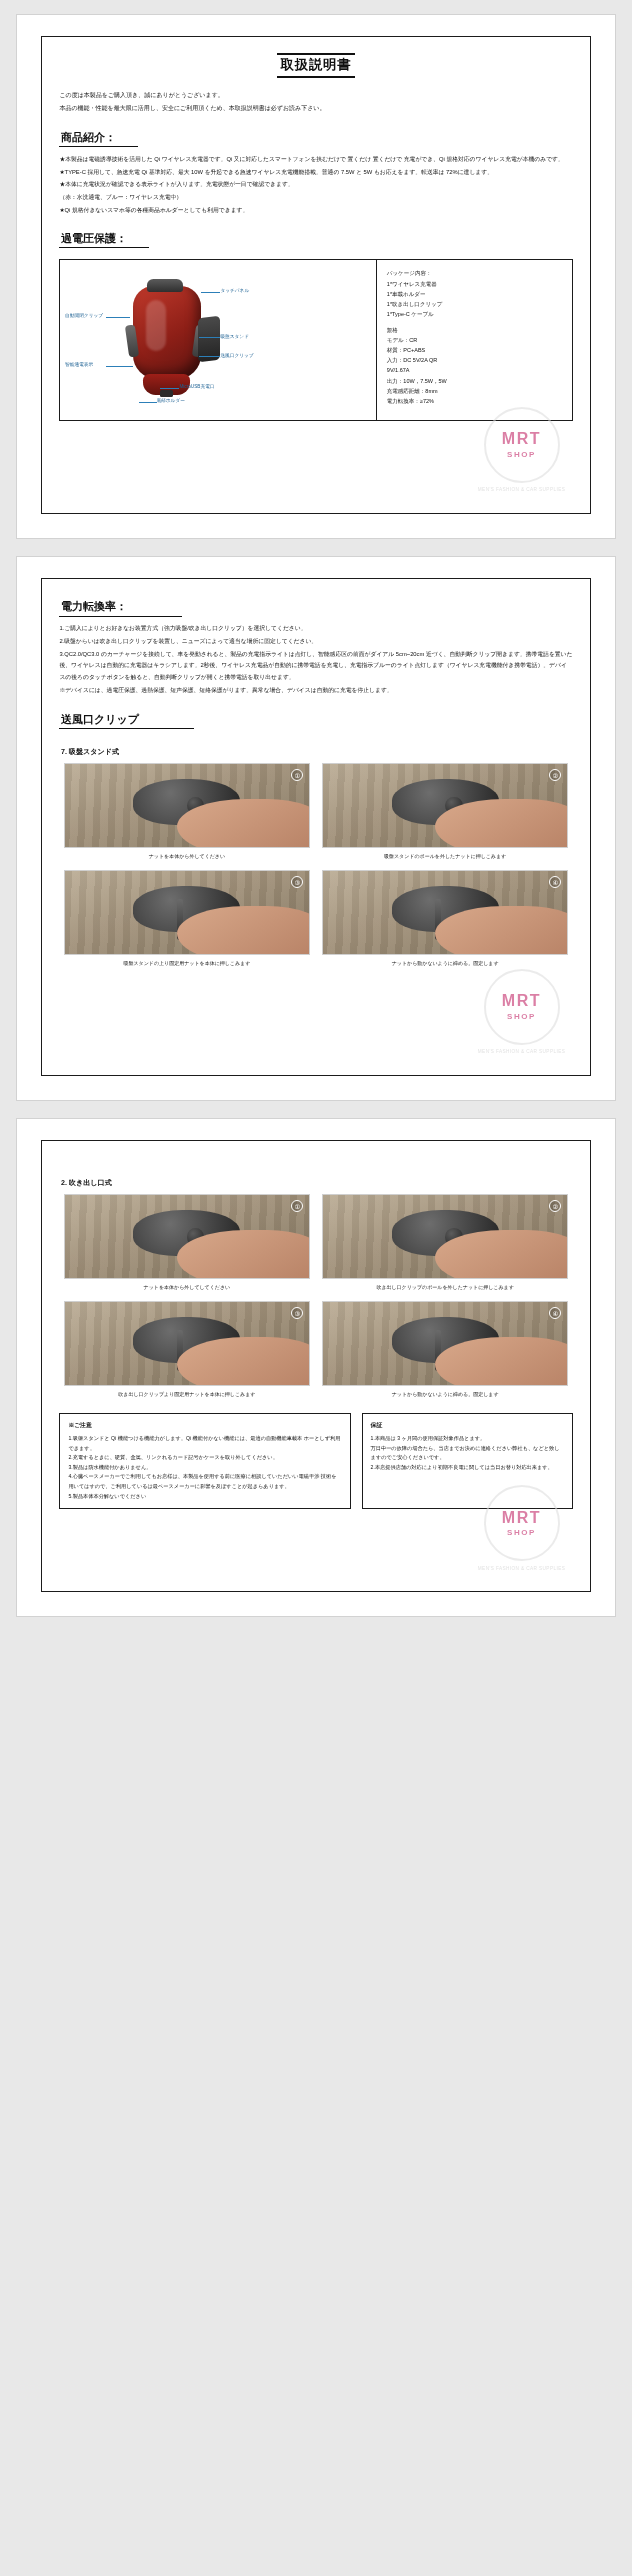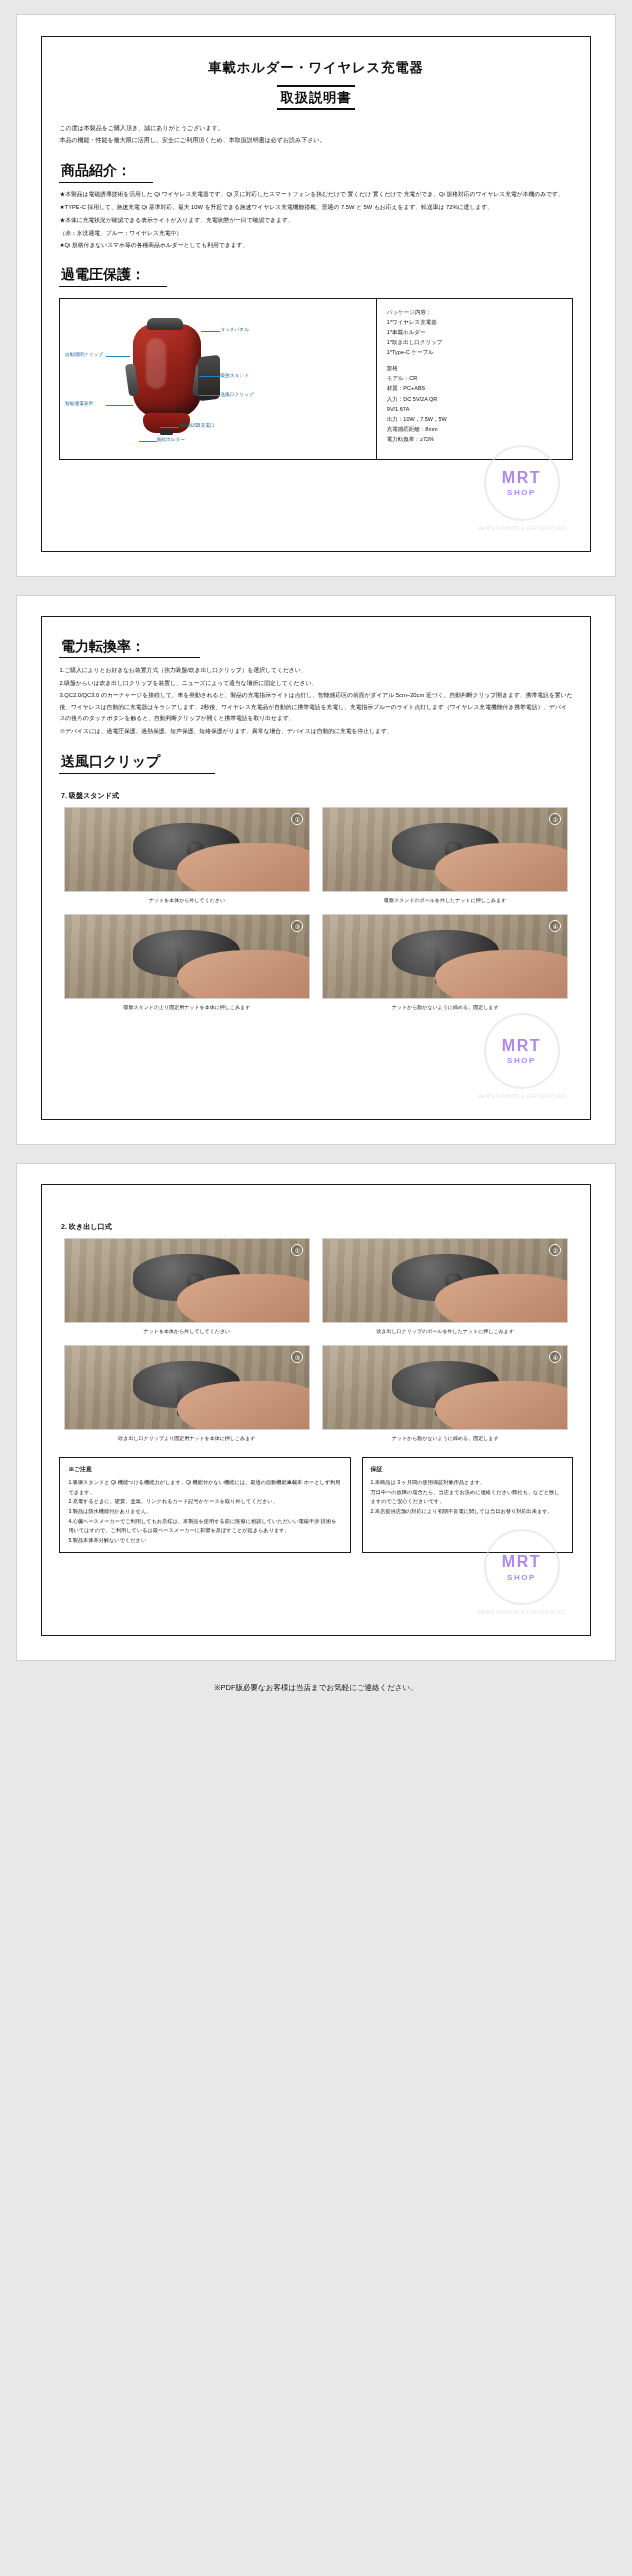--- a/index.html
+++ b/index.html
@@ -53,21 +53,21 @@
   }
   .lead {
     font-size: 6px;
     line-height: 1.9;
     margin: 0 0 11px 0;
   }
   .lead div { margin-bottom: 0.8px; }
 
   .sec-head {
     display: inline-block;
-    font-size: 14px;
+    font-size: 11px;
     font-weight: bold;
     border-bottom: 1.6px solid #111;
     padding: 0 22px 1.6px 1.6px;
     margin: 4.7px 0 6.3px 0;
   }
   .sec-head.wide { padding-right: 55px; }
 
   .body-text {
     font-size: 5.8px;
     line-height: 1.95;
@@ -285,21 +285,21 @@
   }
   .wm .logo {
     width: 76px; height: 76px;
     border: 2.4px solid #dcdcdc;
     border-radius: 50%;
     margin: 0 auto;
     display: flex;
     flex-direction: column;
     align-items: center;
     justify-content: center;
-    color: #6d28d9;
+    color: #be185d;
     font-weight: bold;
   }
   .wm .logo .l1 { font-size: 16px; letter-spacing: 1.6px; }
   .wm .logo .l2 { font-size: 8px; letter-spacing: 1.6px; margin-top: 1.6px; }
   .wm .tag {
     font-size: 4.7px;
     color: #c9c9c9;
     letter-spacing: 0.4px;
     margin-top: 4.7px;
   }
@@ -311,21 +311,20 @@
   }
 </style>
 </head>
 <body>
 
 <div class="page-wrap">
 
   <div class="sheet">
     <div class="sheet-inner">
 
-      <div class="doc-title">車載ホルダー・ワイヤレス充電器</div>
       <div class="doc-subtitle">
         <span class="bar">取扱説明書</span>
       </div>
 
       <div class="lead">
         <div>この度は本製品をご購入頂き、誠にありがとうございます。</div>
         <div>本品の機能・性能を最大限に活用し、安全にご利用頂くため、本取扱説明書は必ずお読み下さい。</div>
       </div>
 
       <div class="sec-head">商品紹介：</div>
@@ -542,15 +541,14 @@
       <div class="wm">
         <div class="logo">
           <span class="l1">MRT</span>
           <span class="l2">SHOP</span>
         </div>
         <div class="tag">MEN'S FASHION &amp; CAR SUPPLIES</div>
       </div>
     </div>
   </div>
 
-  <div class="footer-note">※PDF版必要なお客様は当店までお気軽にご連絡ください。</div>
 </div>
 
 
 </body></html>

